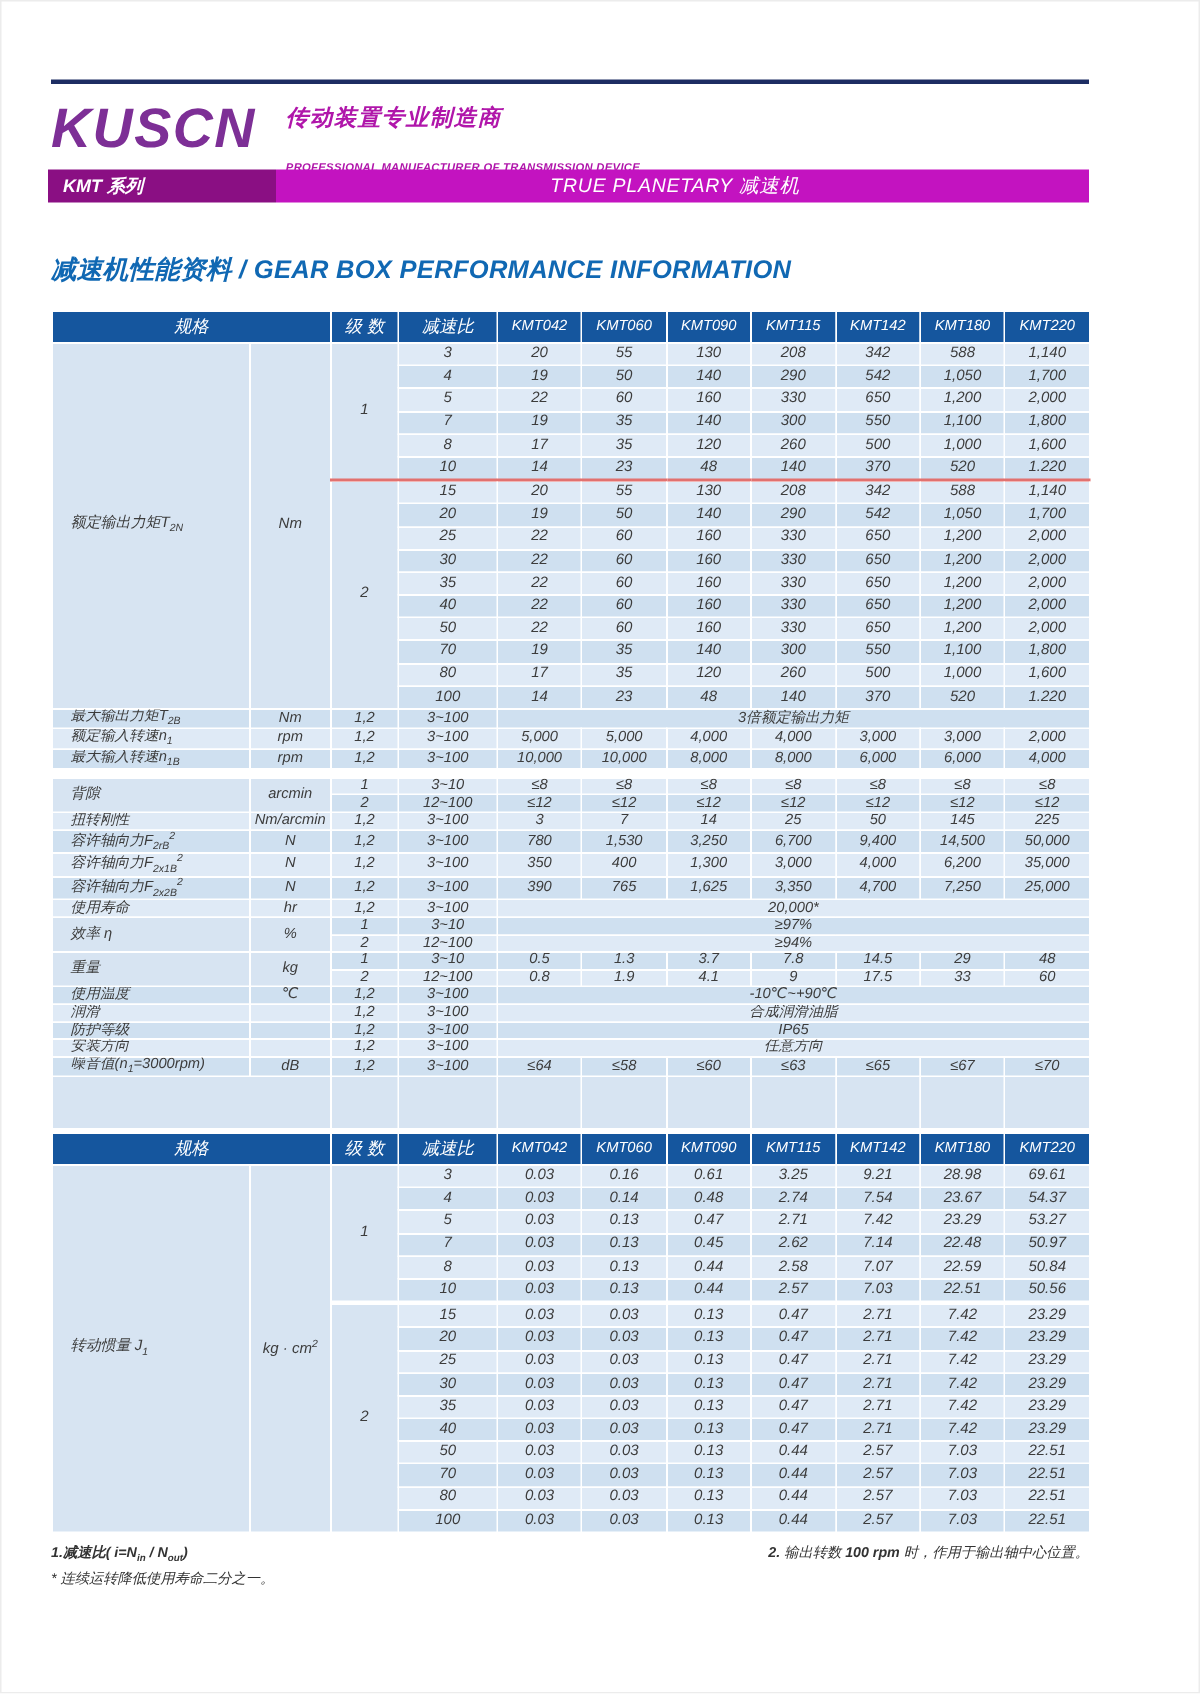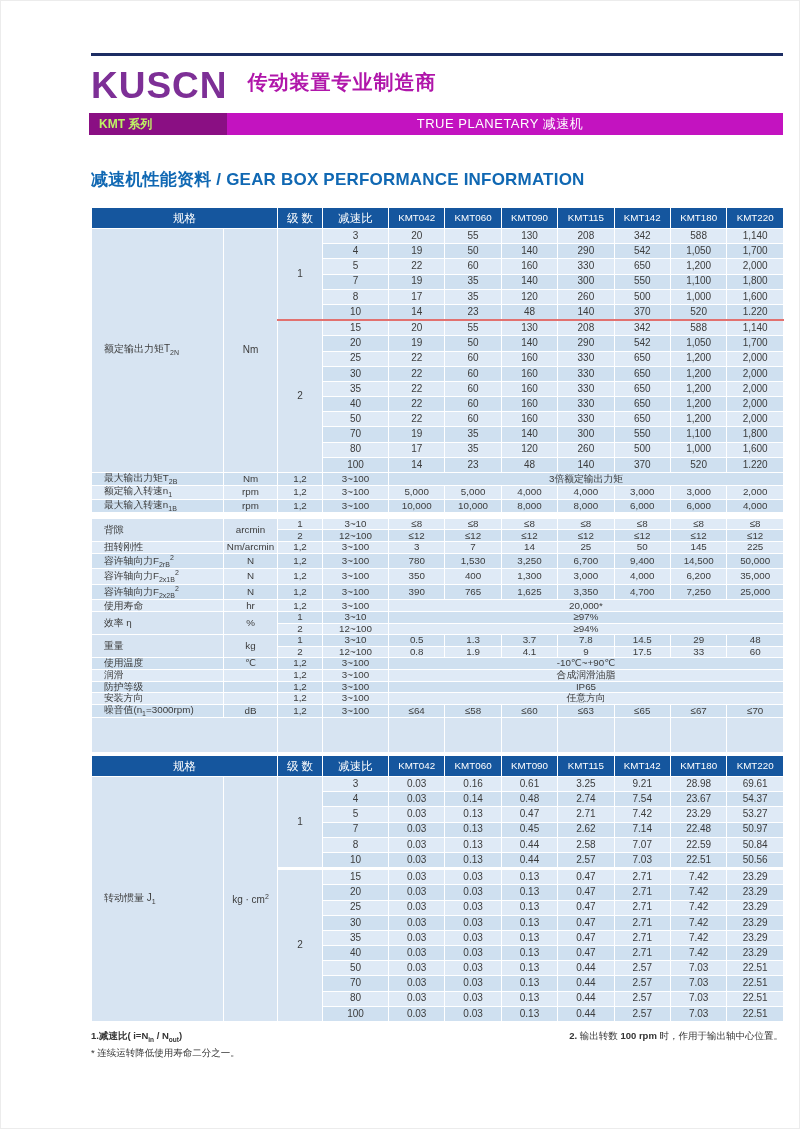--- a/index.html
+++ b/index.html
@@ -1,29 +1,29 @@
 <!DOCTYPE html>
 <html style="--navy-line: #1d2d63; --logo-purple: #7d2f96; --tagline-magenta: #b016aa; --series-dark-purple: #8a0f83; --series-magenta: #c313c0; --title-blue: #1068b3; --table-header-blue: #15569e; --row-light: #dfeaf6; --row-dark: #cfe0f0; --merged-cell: #d7e4f2; --red-line: #e2716f;"><head>
 <meta charset="utf-8">
 <style>
   html,body{margin:0;padding:0;background:#fff;}
   .page{
     width:800px;height:1129px;background:#fff;position:relative;
     font-family:"Liberation Sans","DejaVu Sans",sans-serif;
     box-sizing:border-box;border:1px solid #ececec;overflow:hidden;
   }
-  .inner{padding:52px 43px 0 90px;}
+  .inner{padding:52px 43px 0 33px;font-style:italic;}
   .topline{width:692px;height:3px;background:var(--navy-line,#1d2d63);}
   .brandrow{display:flex;align-items:flex-start;margin-top:8px;height:46px;}
   .logo{font-size:37px;font-weight:bold;color:var(--logo-purple,#7d2f96);letter-spacing:1px;line-height:44px;}
   .tagbox{margin-left:20px;padding-top:5px;}
-  .tag-cn{font-size:20px;font-weight:bold;color:var(--tagline-magenta,#b016aa);letter-spacing:1px;}
+  .tag-cn{font-size:15px;font-weight:bold;color:var(--tagline-magenta,#b016aa);letter-spacing:1px;}
   .tag-en{font-size:7.5px;font-weight:bold;color:var(--tagline-magenta,#b016aa);margin-top:19px;letter-spacing:.2px;}
   .seriesbar{display:flex;height:22px;margin-top:3px;width:694px;margin-left:-2px;}
-  .series-left{width:138px;background:var(--series-dark-purple,#8a0f83);color:#bef264;font-size:12px;font-weight:bold;line-height:22px;padding-left:10px;box-sizing:border-box;}
+  .series-left{width:152px;background:var(--series-dark-purple,#8a0f83);color:#ffffff;font-size:12px;font-weight:bold;line-height:22px;padding-left:10px;box-sizing:border-box;}
   .series-right{flex:1;background:var(--series-magenta,#c313c0);color:#fff;font-size:13px;line-height:22px;text-align:center;padding-right:10px;letter-spacing:.5px;}
   .title{font-size:17px;color:var(--title-blue,#1068b3);font-weight:bold;margin:33px 0 2px 0;letter-spacing:.2px;}
   .t2title{font-size:12.5px;color:#222;font-weight:bold;margin:24px 0 3px 0;}
   table.datasheet{border-collapse:collapse;table-layout:fixed;width:692px;margin-top:16px;}
   .datasheet th,.datasheet td{border:1px solid #fff;text-align:center;padding:0;line-height:1.05;color:#3c3c3c;font-size:10px;overflow:hidden;white-space:nowrap;}
   .datasheet thead th{background:var(--table-header-blue,#15569e);color:#fff;height:20px;font-weight:normal;font-size:11.5px;}
   .datasheet thead th.kmt{font-size:9.8px;}
   .bigrow td{height:14.2px;}
   .specrow td{height:10.6px;font-size:9.8px;}
   tr.rl{background:var(--row-light,#dfeaf6);}

